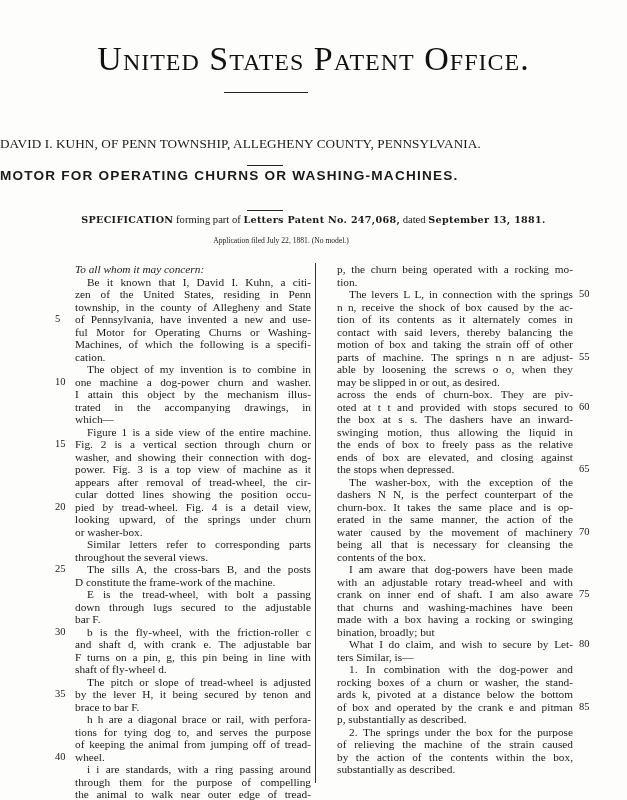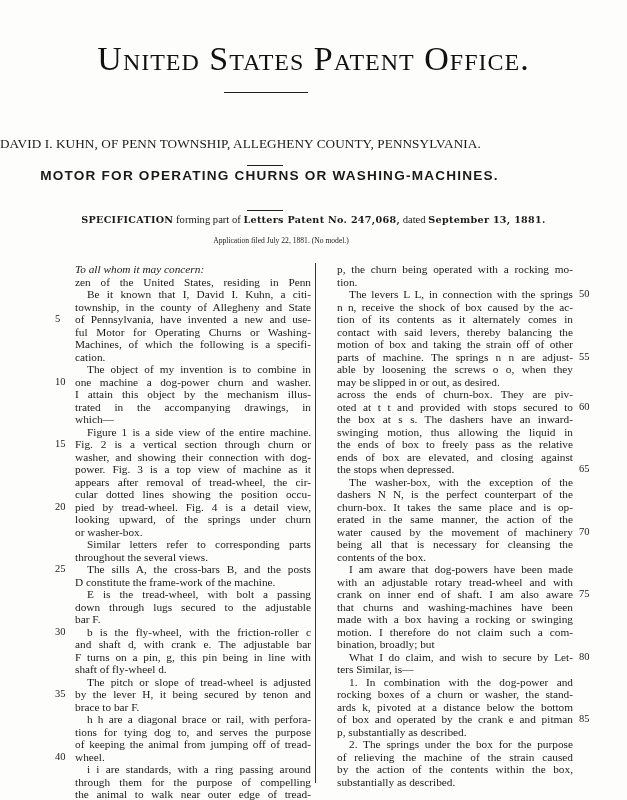--- a/index.html
+++ b/index.html
@@ -11,21 +11,21 @@
     position: absolute; top: 40px; left: 0; width: 627px; text-align: center;
     font-family: "Liberation Serif", serif; font-size: 34px; letter-spacing: 1px; color: #111;
     font-variant: small-caps;
   }
   .rule { position: absolute; height: 1px; background: #222; }
   .inventor {
     position: absolute; top: 136px; left: 0; width: 627px; text-align: left;
     font-family: "Liberation Serif", serif; font-size: 13.2px; letter-spacing: 0.1px;
   }
   .invention {
-    position: absolute; top: 168px; left: 0; width: 539px; text-align: center;
+    position: absolute; top: 168px; left: 0; width: 539px; text-align: left;
     font-family: "Liberation Sans", sans-serif; font-weight: bold; font-size: 13.6px; letter-spacing: 1.2px;
   }
   .spec {
     position: absolute; top: 214px; left: 0; width: 627px; text-align: center;
     font-family: "Liberation Serif", serif; font-size: 10.6px;
   }
   .spec b { font-family: "DejaVu Serif", serif; font-size: 9.6px; letter-spacing: 0.3px; }
   .filed {
     position: absolute; top: 236px; left: 0; width: 562px; text-align: center;
     font-family: "Liberation Serif", serif; font-size: 7.6px;
@@ -58,22 +58,22 @@
 <div class="invention">MOTOR FOR OPERATING CHURNS OR WASHING-MACHINES.</div>
 <div class="rule" style="top:165px;left:247px;width:36px;"></div>
 <div class="spec">
   <b>SPECIFICATION</b><span> forming part of </span><b>Letters Patent No. 247,068,</b><span> dated </span><b>September 13, 1881.</b>
 </div>
 <div class="filed">Application filed July 22, 1881.   (No model.)</div>
 <div class="rule" style="top:210px;left:247px;width:36px;"></div>
 
 <div class="col col-left" id="leftcol">
     <div class="ln italic"><span>To all whom it may concern:</span></div>
+    <div class="ln ind"><span>Be it known that I, David I. Kuhn, a citi-</span></div>
     <div class="ln"><span>zen of the United States, residing in Penn</span></div>
-    <div class="ln ind"><span>Be it known that I, David I. Kuhn, a citi-</span></div>
     <div class="ln"><span>township, in the county of Allegheny and State</span></div>
     <div class="ln"><span>of Pennsylvania, have invented a new and use-</span><span class="lnum">5</span></div>
     <div class="ln"><span>ful Motor for Operating Churns or Washing-</span></div>
     <div class="ln"><span>Machines, of which the following is a specifi-</span></div>
     <div class="ln last"><span>cation.</span></div>
     <div class="ln ind"><span>The object of my invention is to combine in</span></div>
     <div class="ln"><span>one machine a dog-power churn and washer.</span><span class="lnum">10</span></div>
     <div class="ln"><span>I attain this object by the mechanism illus-</span></div>
     <div class="ln"><span>trated in the accompanying drawings, in</span></div>
     <div class="ln last"><span>which—</span></div>
@@ -132,21 +132,20 @@
     <div class="ln"><span>churn-box. It takes the same place and is op-</span></div>
     <div class="ln"><span>erated in the same manner, the action of the</span></div>
     <div class="ln"><span>water caused by the movement of machinery</span><span class="lnum">70</span></div>
     <div class="ln"><span>being all that is necessary for cleansing the</span></div>
     <div class="ln last"><span>contents of the box.</span></div>
     <div class="ln ind"><span>I am aware that dog-powers have been made</span></div>
     <div class="ln"><span>with an adjustable rotary tread-wheel and with</span></div>
     <div class="ln"><span>crank on inner end of shaft. I am also aware</span><span class="lnum">75</span></div>
     <div class="ln"><span>that churns and washing-machines have been</span></div>
     <div class="ln"><span>made with a box having a rocking or swinging</span></div>
-    <div class="ln"><span>motion. I therefore do not claim such a com-</span></div>
     <div class="ln last"><span>bination, broadly; but</span></div>
     <div class="ln ind"><span>What I do claim, and wish to secure by Let-</span><span class="lnum">80</span></div>
     <div class="ln last"><span>ters Similar, is—</span></div>
     <div class="ln ind"><span>1. In combination with the dog-power and</span></div>
     <div class="ln"><span>rocking boxes of a churn or washer, the stand-</span></div>
     <div class="ln"><span>ards k, pivoted at a distance below the bottom</span></div>
     <div class="ln"><span>of box and operated by the crank e and pitman</span><span class="lnum">85</span></div>
     <div class="ln last"><span>p, substantially as described.</span></div>
     <div class="ln ind"><span>2. The springs under the box for the purpose</span></div>
     <div class="ln"><span>of relieving the machine of the strain caused</span></div>

